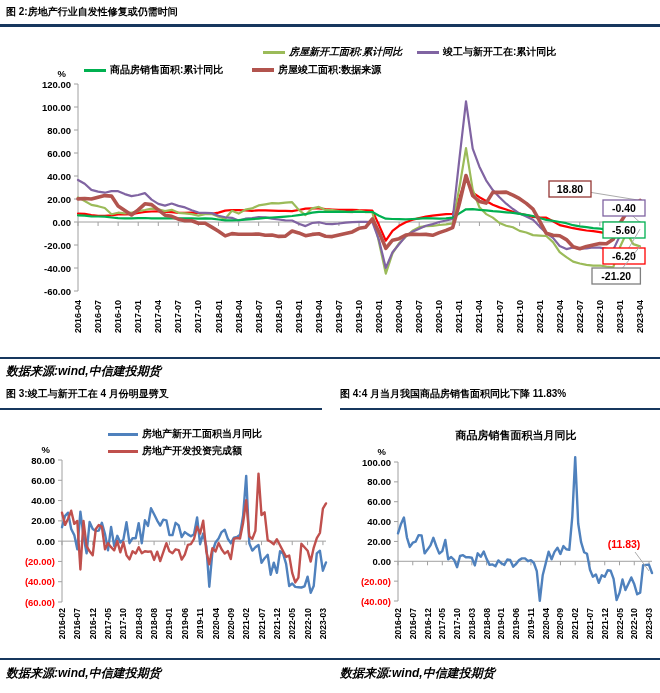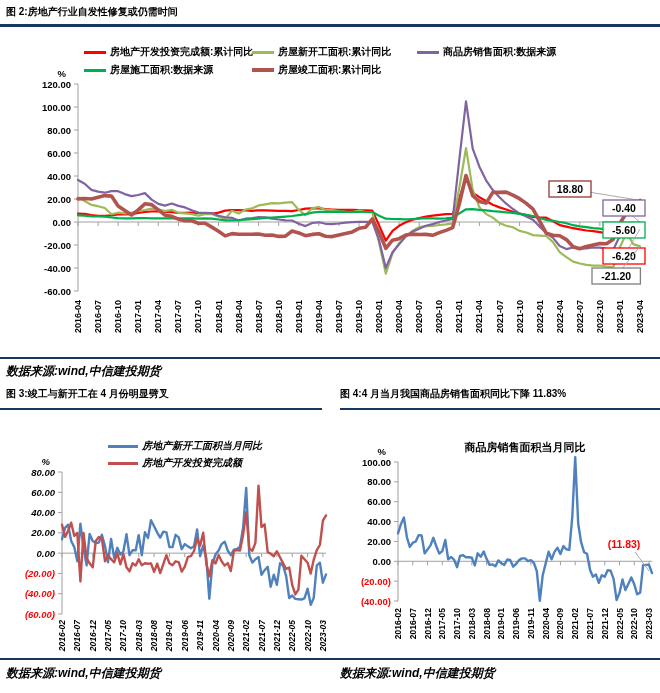--- a/index.html
+++ b/index.html
@@ -20,34 +20,31 @@
   svg{display:block;}
   svg text{font-family:"Liberation Sans","DejaVu Sans",sans-serif;}
 </style>
 </head>
 <body>
 
 <div class="abs fig-title" style="top:5px;left:6px;">图 2:房地产行业自发性修复或仍需时间</div>
 <div class="abs rule" style="top:24px;left:0;width:660px;height:3px;"></div>
 
 <div class="abs" style="top:30px;left:0;width:660px;height:327px;">
-  <div class="abs legend-item" style="top:16px;left:84px;">
-    <span class="sw" style="background: rgb(255, 0, 0);"></span><span>房地产开发投资完成额:累计同比</span>
-  </div>
-  <div class="abs legend-item" style="top:16px;left:252px;">
+  <div class="abs legend-item" style="top:16px;left:263px;font-style:italic;">
     <span class="sw" style="background: rgb(155, 187, 89);"></span><span>房屋新开工面积:累计同比</span>
   </div>
   <div class="abs legend-item" style="top:16px;left:417px;">
-    <span class="sw" style="background: rgb(128, 100, 162);"></span><span>商品房销售面积:数据来源</span>
+    <span class="sw" style="background: rgb(128, 100, 162);"></span><span>竣工与新开工在:累计同比</span>
   </div>
   <div class="abs legend-item" style="top:34px;left:84px;">
-    <span class="sw" style="background: rgb(0, 176, 80);"></span><span>房屋施工面积:数据来源</span>
+    <span class="sw" style="background: rgb(0, 176, 80);"></span><span>商品房销售面积:累计同比</span>
   </div>
   <div class="abs legend-item" style="top:34px;left:252px;">
-    <span class="sw thick" style="background: rgb(178, 84, 78);"></span><span>房屋竣工面积:累计同比</span>
+    <span class="sw thick" style="background: rgb(178, 84, 78);"></span><span>房屋竣工面积:数据来源</span>
   </div>
   <svg width="660" height="327" viewBox="0 0 660 327" style="overflow: visible;">
       <line x1="78" y1="54" x2="78" y2="261" stroke="#A0A0A0" stroke-width="1"></line>
       <line x1="74" y1="261" x2="78" y2="261" stroke="#A0A0A0" stroke-width="1"></line>
       <text x="71" y="264.5" text-anchor="end" font-size="9.5" font-weight="bold" fill="#000">-60.00</text>
       <line x1="74" y1="238" x2="78" y2="238" stroke="#A0A0A0" stroke-width="1"></line>
       <text x="71" y="241.5" text-anchor="end" font-size="9.5" font-weight="bold" fill="#000">-40.00</text>
       <line x1="74" y1="215" x2="78" y2="215" stroke="#A0A0A0" stroke-width="1"></line>
       <text x="71" y="218.5" text-anchor="end" font-size="9.5" font-weight="bold" fill="#000">-20.00</text>
       <line x1="74" y1="192" x2="78" y2="192" stroke="#A0A0A0" stroke-width="1"></line>
@@ -149,21 +146,21 @@
 
 <div class="abs rule" style="top:357px;left:0;width:660px;height:2px;"></div>
 <div class="abs source" style="top:363px;left:6px;">数据来源:wind,中信建投期货</div>
 
 <div class="abs fig-title" style="top:387px;left:6px;">图 3:竣工与新开工在 4 月份明显劈叉</div>
 <div class="abs fig-title" style="top:387px;left:340px;">图 4:4 月当月我国商品房销售面积同比下降 11.83%</div>
 <div class="abs rule" style="top:408px;left:0;width:322px;height:2px;"></div>
 <div class="abs rule" style="top:408px;left:340px;width:320px;height:2px;"></div>
 
 <div class="abs" style="top:420px;left:0;width:660px;height:238px;">
-  <div class="abs" style="top:12px;left:0;width:330px;height:238px;font-style:italic;">
+  <div class="abs" style="top:0;left:0;width:330px;height:238px;">
     <div class="abs legend-item" style="top:8px;left:108px;">
       <span class="sw" style="width: 30px; background: rgb(79, 129, 189);"></span><span>房地产新开工面积当月同比</span>
     </div>
     <div class="abs legend-item" style="top:25px;left:108px;">
       <span class="sw med" style="width: 30px; background: rgb(192, 80, 77);"></span><span>房地产开发投资完成额</span>
     </div>
     <svg width="330" height="238" viewBox="0 0 330 238" style="overflow: visible;">
         <line x1="62" y1="40" x2="62" y2="182" stroke="#A0A0A0" stroke-width="1"></line>
         <line x1="58" y1="182" x2="62" y2="182" stroke="#A0A0A0" stroke-width="1"></line>
         <text x="55" y="185.5" text-anchor="end" font-size="9.5" font-weight="bold" fill="#FF0000">(60.00)</text>
@@ -217,21 +214,21 @@
         <text transform="translate(295.2,188) rotate(-90)" text-anchor="end" font-size="8.5" font-weight="bold" fill="#000">2022-05</text>
         <line x1="307.5813953488372" y1="121.14285714285714" x2="307.5813953488372" y2="125.14285714285714" stroke="#A0A0A0" stroke-width="1"></line>
         <text transform="translate(310.6,188) rotate(-90)" text-anchor="end" font-size="8.5" font-weight="bold" fill="#000">2022-10</text>
         <line x1="322.93023255813955" y1="121.14285714285714" x2="322.93023255813955" y2="125.14285714285714" stroke="#A0A0A0" stroke-width="1"></line>
         <text transform="translate(325.9,188) rotate(-90)" text-anchor="end" font-size="8.5" font-weight="bold" fill="#000">2023-03</text>
         <polyline points="62.0,107.2 65.1,95.8 68.1,92.7 71.2,109.0 74.3,115.1 77.3,129.3 80.4,91.7 83.5,116.1 86.6,133.3 89.6,101.9 92.7,109.0 95.8,111.0 98.8,110.6 101.9,102.8 105.0,114.0 108.0,130.3 111.1,106.9 114.2,126.1 117.3,115.8 120.3,122.6 123.4,119.5 126.5,102.3 129.5,123.2 132.6,118.1 135.7,118.2 138.7,103.1 141.8,123.2 144.9,100.3 148.0,105.9 151.0,88.3 154.1,94.2 157.2,100.6 160.2,105.6 163.3,99.6 166.4,100.3 169.4,115.1 172.5,115.1 175.6,102.8 178.7,105.4 181.7,117.1 184.8,112.1 187.9,114.4 190.9,116.2 194.0,114.3 197.1,97.5 200.1,124.2 203.2,113.6 206.3,126.2 209.3,166.7 212.4,131.8 215.5,122.5 218.6,118.6 221.6,112.1 224.7,109.7 227.8,118.7 230.8,123.1 233.9,117.6 237.0,117.0 240.0,114.8 243.1,95.8 246.2,55.9 249.3,123.2 252.3,130.6 255.4,127.3 258.5,125.0 261.5,142.9 264.6,138.2 267.7,134.8 270.7,154.7 273.8,142.6 276.9,152.8 280.0,131.3 283.0,133.5 286.1,143.8 289.2,166.0 292.2,163.5 295.3,166.9 298.4,167.2 301.4,167.5 304.5,166.4 307.6,156.7 310.7,172.7 313.7,166.1 316.8,133.3 319.9,130.7 322.9,150.7 326.0,142.4" fill="none" stroke="#4F81BD" stroke-width="2.4" stroke-linejoin="round" stroke-linecap="round"></polyline>
         <polyline points="62.0,92.7 65.1,104.9 68.1,98.8 71.2,90.7 74.3,103.9 77.3,100.9 80.4,149.5 83.5,100.9 86.6,126.2 89.6,131.3 92.7,135.3 95.8,109.0 98.8,105.1 101.9,106.9 105.0,129.3 108.0,123.2 111.1,127.2 114.2,130.3 117.3,121.1 120.3,132.3 123.4,122.2 126.5,135.3 129.5,139.4 132.6,131.3 135.7,133.4 138.7,127.2 141.8,133.3 144.9,131.3 148.0,131.7 151.0,131.4 154.1,139.9 157.2,131.7 160.2,141.1 163.3,132.1 166.4,123.2 169.4,131.3 172.5,133.2 175.6,129.3 178.7,130.1 181.7,139.6 184.8,134.6 187.9,124.9 190.9,124.1 194.0,119.0 197.1,106.7 200.1,113.6 203.2,100.7 206.3,131.3 209.3,144.4 212.4,128.1 215.5,131.5 218.6,123.1 221.6,129.3 224.7,133.6 227.8,131.1 230.8,139.1 233.9,118.9 237.0,118.0 240.0,118.6 243.1,102.9 246.2,80.2 249.3,116.3 252.3,118.9 255.4,110.9 258.5,53.6 261.5,95.1 264.6,92.3 267.7,120.1 270.7,121.8 273.8,124.2 276.9,119.2 280.0,125.2 283.0,131.1 286.1,136.9 289.2,135.5 292.2,152.9 295.3,162.4 298.4,157.7 301.4,123.7 304.5,127.2 307.6,130.7 310.7,141.6 313.7,127.8 316.8,118.1 319.9,113.0 322.9,88.7 326.0,83.4" fill="none" stroke="#C0504D" stroke-width="2.4" stroke-linejoin="round" stroke-linecap="round"></polyline>
       </svg>
   </div>
   <div class="abs" style="top:0;left:330px;width:330px;height:238px;">
-    <div class="abs chart-title" style="top:8px;left:68px;width:254px;margin-top:12px;">商品房销售面积当月同比</div>
+    <div class="abs chart-title" style="top:8px;left:59px;width:254px;">商品房销售面积当月同比</div>
     <svg width="330" height="238" viewBox="0 0 330 238" style="overflow: visible;">
         <line x1="68" y1="42" x2="68" y2="181" stroke="#A0A0A0" stroke-width="1"></line>
         <line x1="64" y1="181" x2="68" y2="181" stroke="#A0A0A0" stroke-width="1"></line>
         <text x="61" y="184.5" text-anchor="end" font-size="9.5" font-weight="bold" fill="#FF0000">(40.00)</text>
         <line x1="64" y1="161.14285714285714" x2="68" y2="161.14285714285714" stroke="#A0A0A0" stroke-width="1"></line>
         <text x="61" y="164.64285714285714" text-anchor="end" font-size="9.5" font-weight="bold" fill="#FF0000">(20.00)</text>
         <line x1="64" y1="141.28571428571428" x2="68" y2="141.28571428571428" stroke="#A0A0A0" stroke-width="1"></line>
         <text x="61" y="144.78571428571428" text-anchor="end" font-size="9.5" font-weight="bold" fill="#000">0.00</text>
         <line x1="64" y1="121.42857142857143" x2="68" y2="121.42857142857143" stroke="#A0A0A0" stroke-width="1"></line>
         <text x="61" y="124.92857142857143" text-anchor="end" font-size="9.5" font-weight="bold" fill="#000">20.00</text>

